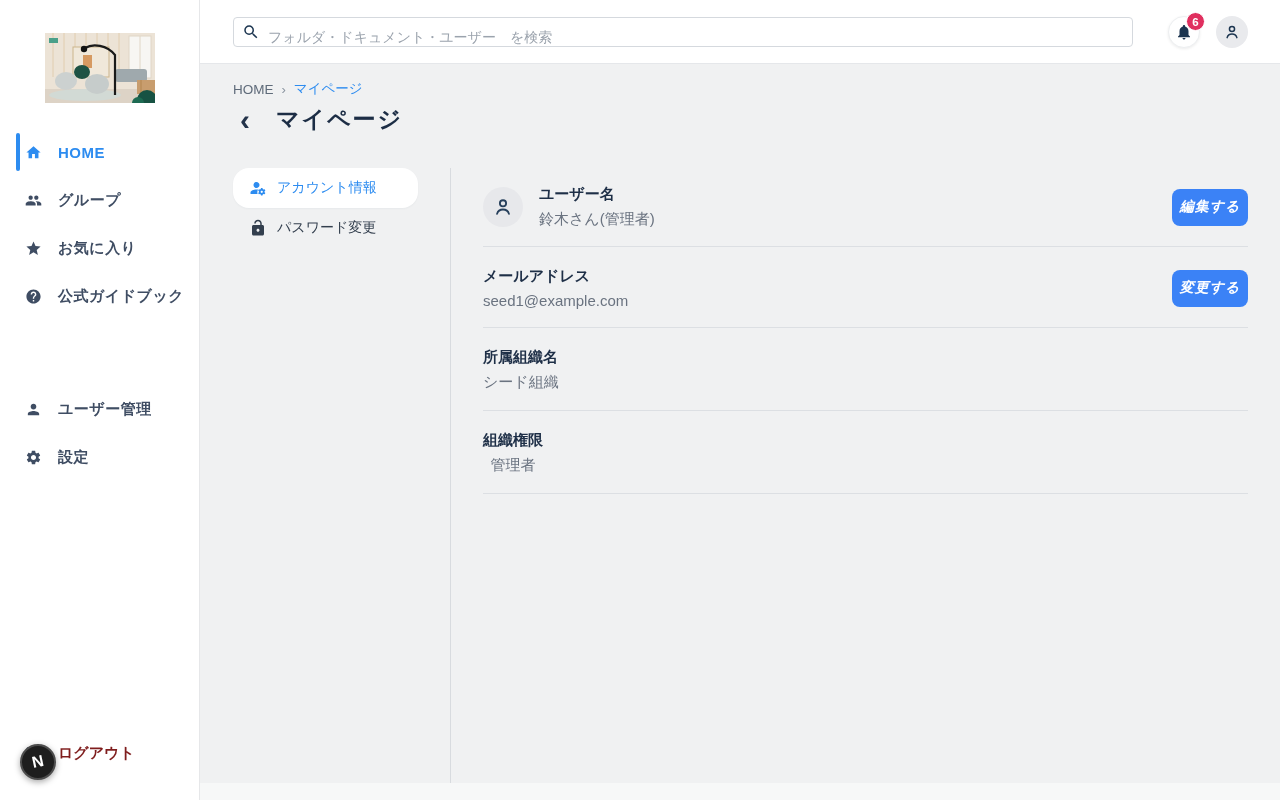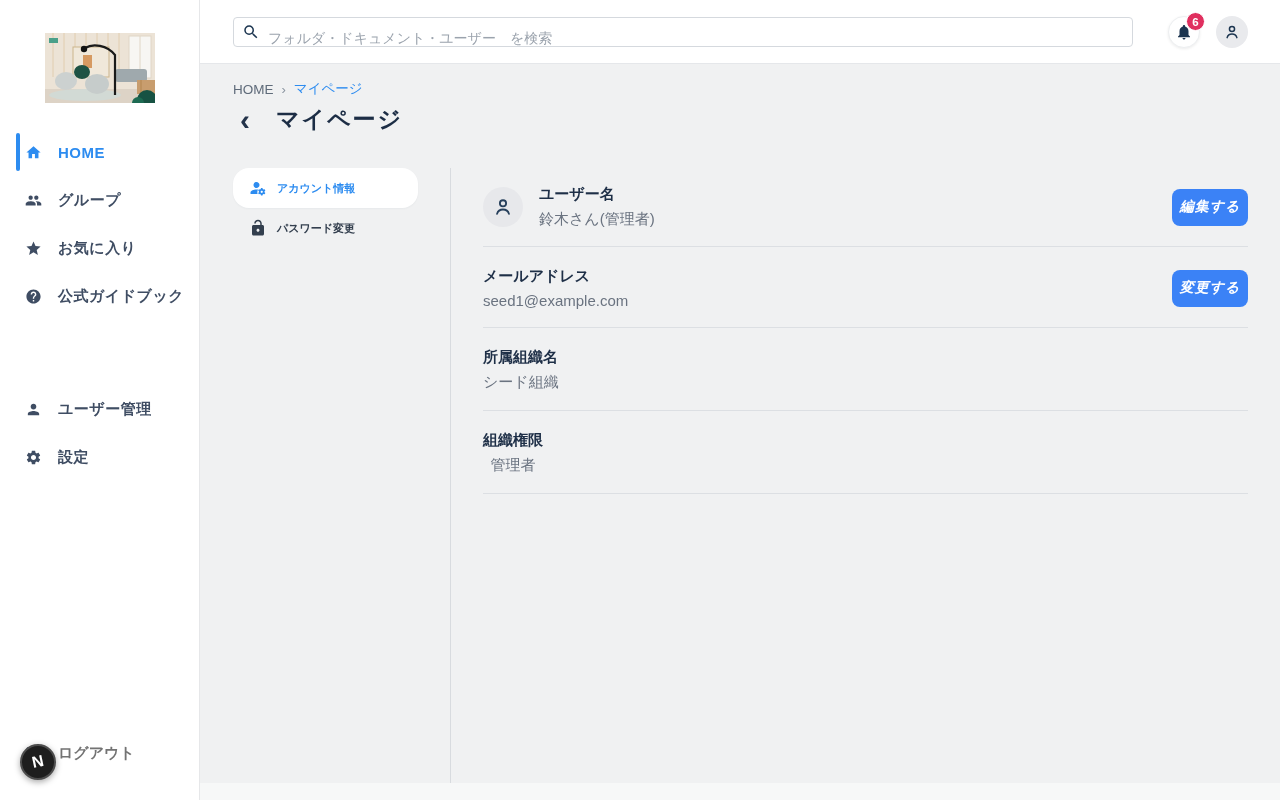--- a/index.html
+++ b/index.html
@@ -21,40 +21,40 @@
     padding-left:25px; gap:16px; cursor:pointer; text-decoration:none;
     font-size:15px; font-weight:600; color:#3f4d63; letter-spacing:.5px;
   }
   .side-item .ic { width:17px; height:17px; display:flex; align-items:center; justify-content:center; }
   .side-item .ic svg { width:17px; height:17px; fill:#3f4d63; }
   .side-item.active { color:#2d8cf0; }
   .side-item.active .ic svg { fill:#2d8cf0; }
   .indicator { position:absolute; left:16px; top:5px; width:4px; height:38px; background:#2d8cf0; border-radius:2px; }
   .logout-row {
     position:absolute; left:25px; top:738px; height:30px; display:flex;
-    align-items:center; gap:16px; font-size:15px; font-weight:600; color:#737373; cursor:pointer;
+    align-items:center; gap:16px; font-size:15px; font-weight:600; color:#7f1d1d; cursor:pointer;
   }
   .logout-row svg { width:17px; height:17px; fill:#3f4d63; }
   .n-badge {
     position:absolute; left:20px; top:744px; width:36px; height:36px; border-radius:50%;
     background:#1e1e1e; border:2px solid #4d4d4d; z-index:6; cursor:pointer;
     display:flex; align-items:center; justify-content:center;
     box-shadow:0 2px 6px rgba(0,0,0,.35);
   }
   .n-badge span { color:#ffffff; font-size:16px; font-weight:700; transform:rotate(-12deg); display:block; }
   
   .topbar {
     position:absolute; left:200px; top:0; width:1080px; height:64px;
     background:#ffffff; border-bottom:1px solid #e5e7ea; z-index:2;
   }
   .search-box { position:absolute; left:33px; top:17px; width:900px; height:30px; }
   .search-box input {
     width:100%; height:100%; border:1px solid #d5d9de; border-radius:4px;
     padding:12px 10px 0 34px; font-size:14px; color:#2a3a4d; outline:none; background:#fff;
-    font-family:Liberation Sans, sans-serif;
+    font-family:Liberation Mono, monospace;
   }
   .search-box input::placeholder { color:#9ba3ad; }
   .search-ic { position:absolute; left:9px; top:6px; width:18px; height:18px; pointer-events:none; }
   .icon-btn {
     position:absolute; top:16px; width:32px; height:32px; border-radius:50%;
     border:none; cursor:pointer; display:flex; align-items:center; justify-content:center;
   }
   .bell-btn { left:968px; background:#ffffff; border:1px solid #edeff1; box-shadow:0 1px 3px rgba(0,0,0,.08); }
   .bell-btn svg { width:18px; height:18px; fill:#1c3550; }
   .noti-badge {
@@ -73,21 +73,21 @@
   .title-row { position:absolute; left:36px; top:40px; display:flex; align-items:center; gap:22px; }
   .back-btn {
     background:none; border:none; cursor:pointer; width:18px; height:28px;
     font-size:30px; line-height:24px; font-weight:600; color:#23334a; padding:0;
   }
   .page-title { font-size:23px; font-weight:700; color:#1c2d45; letter-spacing:2px; }
   
   .tabs { position:absolute; left:33px; top:104px; width:185px; }
   .tab {
     height:40px; display:flex; align-items:center; gap:10px; padding-left:16px;
-    font-size:11px; font-weight:700; color:#333f4e; cursor:pointer; text-decoration:none;
+    font-size:14px; font-weight:400; color:#333f4e; cursor:pointer; text-decoration:none;
     border-radius:16px;
   }
   .tab svg { width:18px; height:18px; fill:#333f4e; }
   .tab.active { background:#ffffff; color:#2d8cf0; box-shadow:0 1px 2px rgba(20,40,70,.04); }
   .tab.active svg { fill:#2d8cf0; }
   .v-divider { position:absolute; left:250px; top:104px; width:1px; height:615px; background:#d8dbdf; }
   
   .rows { position:absolute; left:283px; top:104px; width:765px; }
   .info-row { display:flex; align-items:center; border-bottom:1px solid #dcdfe3; padding:20px 0 18px 0; }
   .info-row.first { padding:17px 0; }

